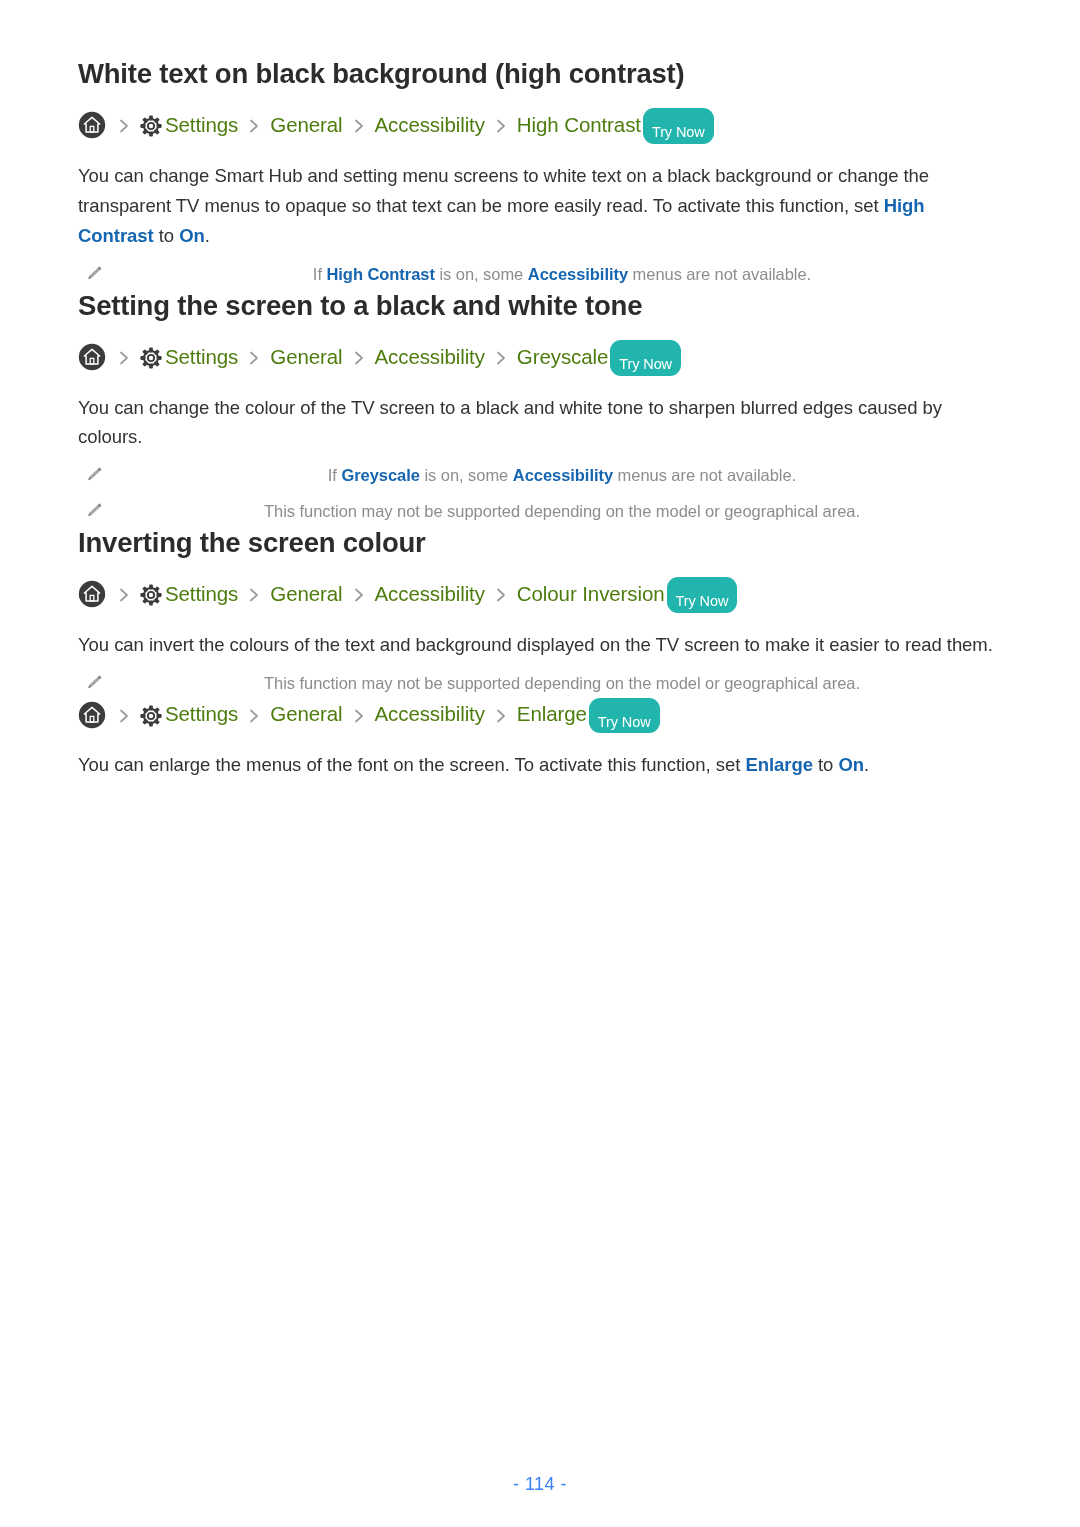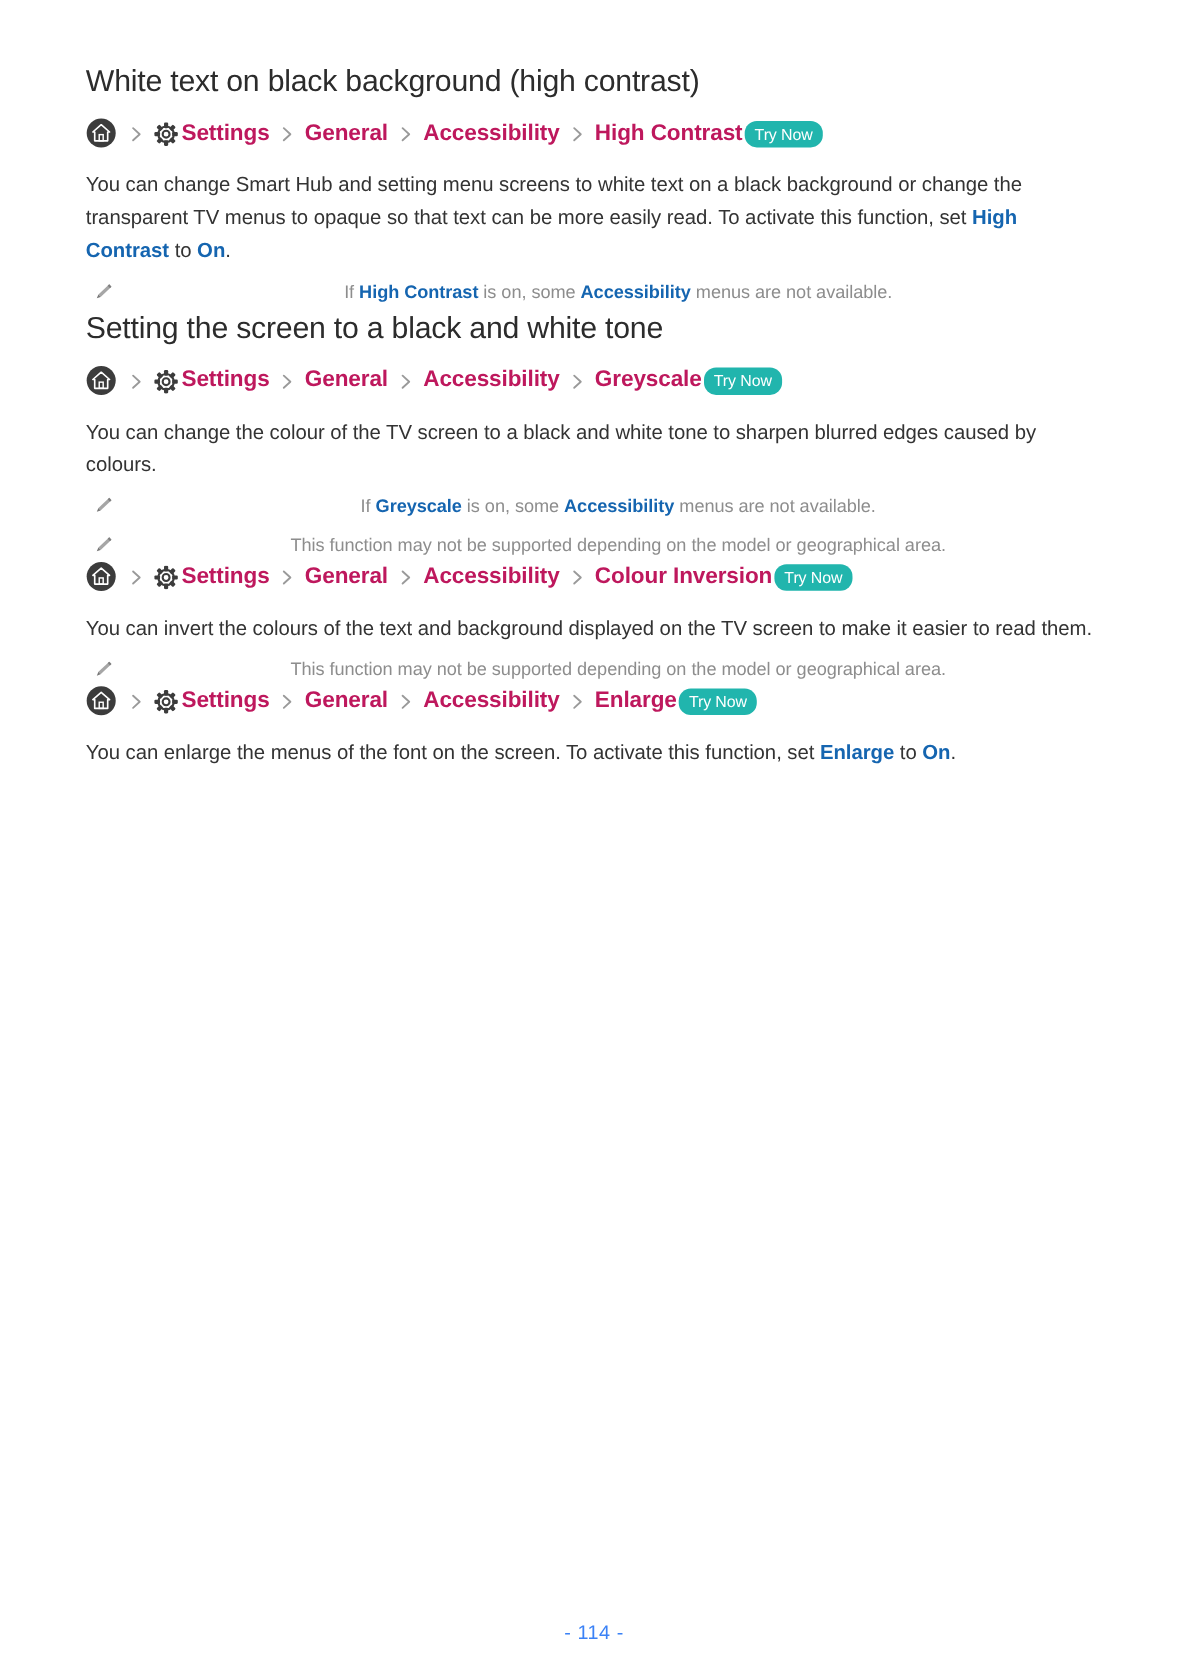--- a/index.html
+++ b/index.html
@@ -30,21 +30,21 @@
 
   
   .section {
     margin-bottom: 0;
   }
   .section + .section {
   }
 
   h2.heading {
     font-size: 27.5px;
-    font-weight: 400;
+    font-weight: 700;
     color: #2c2c2c;
     letter-spacing: -0.2px;
     margin: 0 0 16px 0;
     line-height: 1.28;
     white-space: nowrap;
   }
 
   
   .breadcrumb {
     display: flex;
@@ -74,37 +74,37 @@
     flex: 0 0 auto;
     width: 20px;
     height: 20px;
     display: inline-block;
     margin: 0 6px;
     position: relative;
     top: 1px;
   }
   .bc-item {
     font-size: 20.5px;
-    color: #be185d;
-    font-weight: 700;
+    color: #4d7c0f;
+    font-weight: 400;
     letter-spacing: -0.1px;
   }
   .bc-item.last {
     margin-right: 6px;
   }
 
   
   .try-now {
     display: inline-block;
     background: #21b5ad;
     color: #ffffff;
     font-size: 14.5px;
     font-weight: 500;
     border-radius: 11px;
-    padding: 6px 9px 4px 9px;
+    padding: 17px 9px 4px 9px;
     line-height: 1;
     letter-spacing: -0.1px;
     position: relative;
     top: 1px;
     margin-left: -4px;
   }
 
   
   p.body {
     font-size: 18.5px;
@@ -266,20 +266,21 @@
           <li><span class="pencil"><svg viewBox="0 0 20 20" xmlns="http://www.w3.org/2000/svg">
                 <g transform="rotate(14 10 10)">
                   <path d="M11.4 1.9 L13.9 3.6 L6.6 15.0 L4.1 13.3 Z" fill="#a6a6a6"></path>
                   <path d="M6.6 15.0 L4.1 13.3 L3.5 17.0 Z" fill="#777777"></path>
                   <path d="M11.4 1.9 L13.9 3.6 L12.9 5.2 L10.4 3.5 Z" fill="#7f7f7f"></path>
                 </g>
               </svg></span><span>This function may not be supported depending on the model or geographical area.</span></li>
         </ul>
       </section>
       <section class="section">
+        <h2 class="heading">Inverting the screen colour</h2>
         <div class="breadcrumb">
           <span class="bc-home"><svg viewBox="0 0 28 28" xmlns="http://www.w3.org/2000/svg">
               <circle cx="14" cy="14" r="13.2" fill="#3c3c3c"></circle>
               <path d="M14 6.4 L21.6 13.0 L19.9 13.0 L19.9 21.0 L8.1 21.0 L8.1 13.0 L6.4 13.0 Z" fill="none" stroke="#ffffff" stroke-width="1.5" stroke-linejoin="round"></path>
               <rect x="12.2" y="15.4" width="3.6" height="5.6" fill="none" stroke="#ffffff" stroke-width="1.3"></rect>
             </svg></span>
           <span class="bc-sep"><svg viewBox="0 0 20 20" xmlns="http://www.w3.org/2000/svg">
               <path d="M7 4.5 L13 10 L7 15.5" fill="none" stroke="#9a9a9a" stroke-width="1.7" stroke-linecap="round" stroke-linejoin="round"></path>
             </svg></span>
           <span class="bc-gear"><svg viewBox="0 0 23.2 23.2" xmlns="http://www.w3.org/2000/svg">

